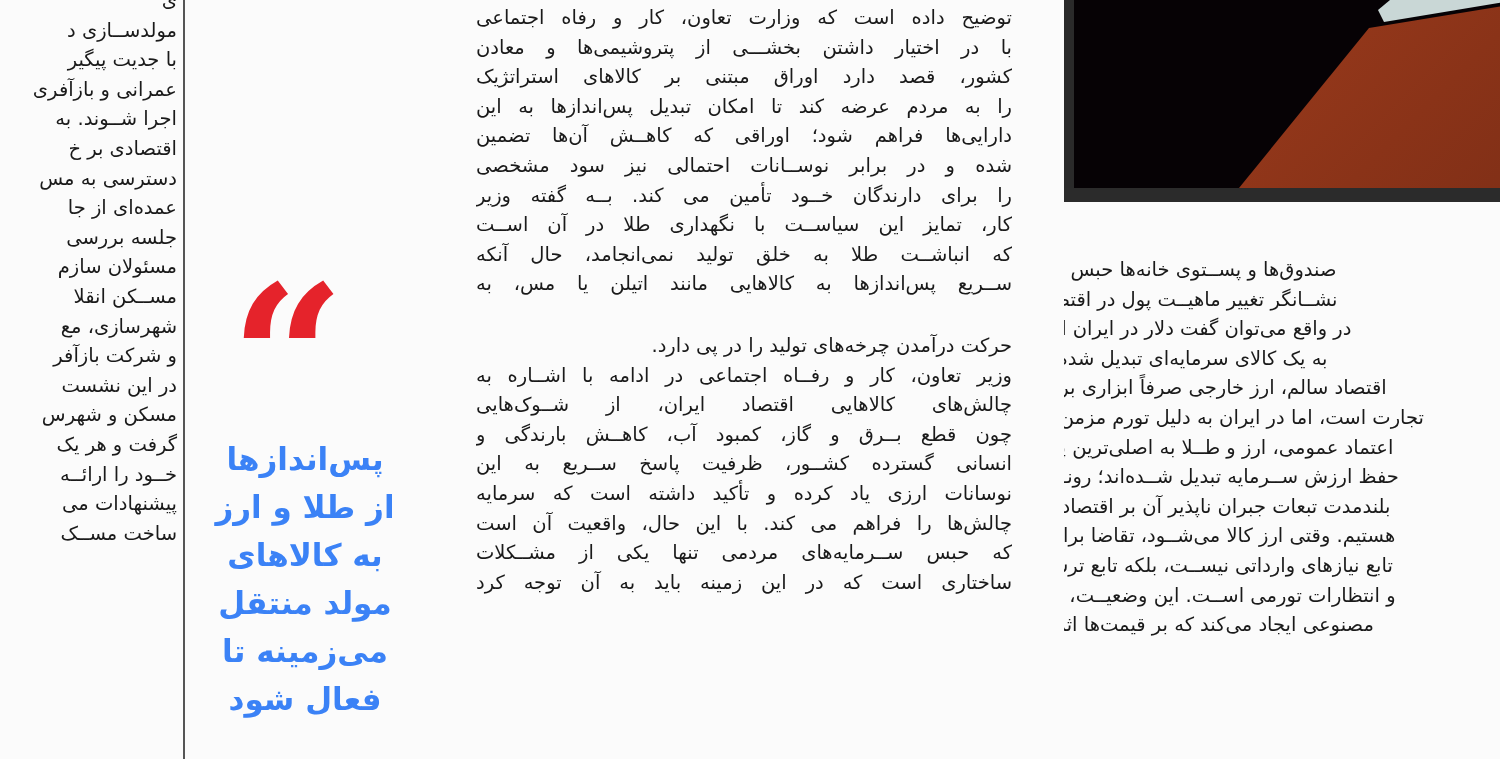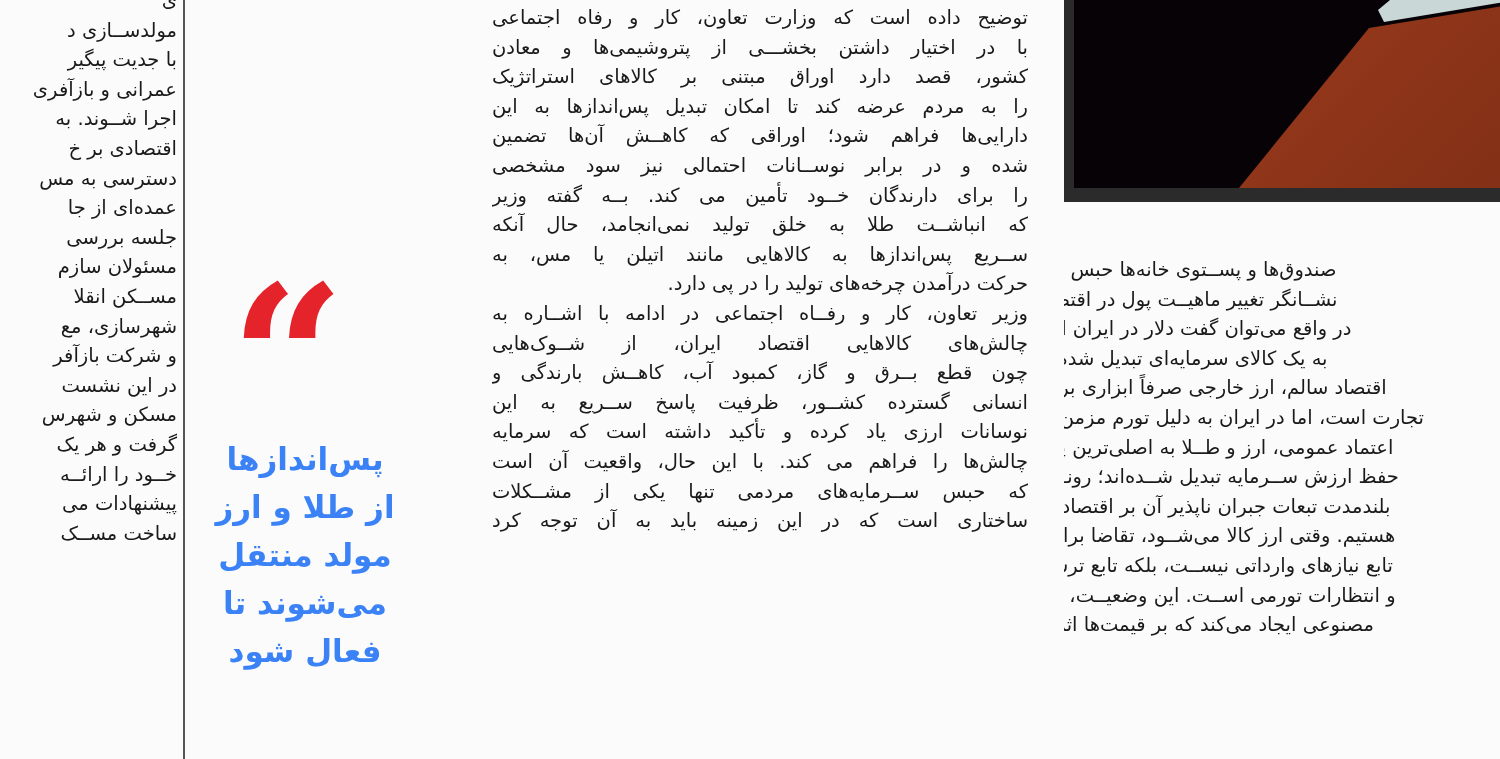--- a/index.html
+++ b/index.html
@@ -26,20 +26,21 @@
       overflow: hidden;
     }
     .col .line {
       display: block;
       height: 29.6px;
       text-align: justify;
       text-align-last: justify;
     }
     .col .line.last {
       text-align-last: right;
+      margin-top: 32px;
     }
     
     #col-left {
       left: -260px;
       top: -14px;
       width: 437px;
       padding-right: 2px;
     }
     #col-left .line {
       text-align-last: right;
@@ -79,21 +80,21 @@
       direction: rtl;
       text-align: center;
       color: #3b82f6;
       font-weight: bold;
       font-size: 31px;
       line-height: 48px;
     }
     #quote-text .qline { display: block; height: 48px; }
     
     #col-mid {
-      left: 492px;
+      left: 476px;
       top: 3px;
       width: 536px;
     }
     
     #col-right {
       left: 1064px;
       top: 255px;
       width: 436px;
       overflow: hidden;
     }
@@ -163,34 +164,36 @@
   <span class="line">ساخت مســک</span>
 </div>
 
 <div id="divider"></div>
 
 <div id="pullquote">
   <div id="quote-mark">“</div>
   <div id="quote-text">
     <span class="qline">پس‌اندازها</span>
     <span class="qline">از طلا و ارز</span>
+    <span class="qline">به کالاهای</span>
     <span class="qline">مولد منتقل</span>
-    <span class="qline">می‌شوند تا</span>
+    <span class="qline">می‌زمینه تا</span>
     <span class="qline">فعال شود</span>
   </div>
 </div>
 
 <div id="col-mid" class="col">
   <span class="line">توضیح داده است که وزارت تعاون، کار و رفاه اجتماعی</span>
   <span class="line">با در اختیار داشتن بخشـــی از پتروشیمی‌ها و معادن</span>
   <span class="line">کشور، قصد دارد اوراق مبتنی بر کالاهای استراتژیک</span>
   <span class="line">را به مردم عرضه کند تا امکان تبدیل پس‌اندازها به این</span>
   <span class="line">دارایی‌ها فراهم شود؛ اوراقی که کاهــش آن‌ها تضمین</span>
   <span class="line">شده و در برابر نوســانات احتمالی نیز سود مشخصی</span>
   <span class="line">را برای دارندگان خــود تأمین می کند. بــه گفته وزیر</span>
+  <span class="line">کار، تمایز این سیاســت با نگهداری طلا در آن اســت</span>
   <span class="line">که انباشــت طلا به خلق تولید نمی‌انجامد، حال آنکه</span>
   <span class="line">ســریع پس‌اندازها به کالاهایی مانند اتیلن یا مس، به</span>
   <span class="line last">حرکت درآمدن چرخه‌های تولید را در پی دارد.</span>
   <span class="line">وزیر تعاون، کار و رفــاه اجتماعی در ادامه با اشــاره به</span>
   <span class="line">چالش‌های کالاهایی اقتصاد ایران، از شــوک‌هایی</span>
   <span class="line">چون قطع بــرق و گاز، کمبود آب، کاهــش بارندگی و</span>
   <span class="line">انسانی گسترده کشــور، ظرفیت پاسخ ســریع به این</span>
   <span class="line">نوسانات ارزی یاد کرده و تأکید داشته است که سرمایه</span>
   <span class="line">چالش‌ها را فراهم می کند. با این حال، واقعیت آن است</span>
   <span class="line">که حبس ســرمایه‌های مردمی تنها یکی از مشــکلات</span>

